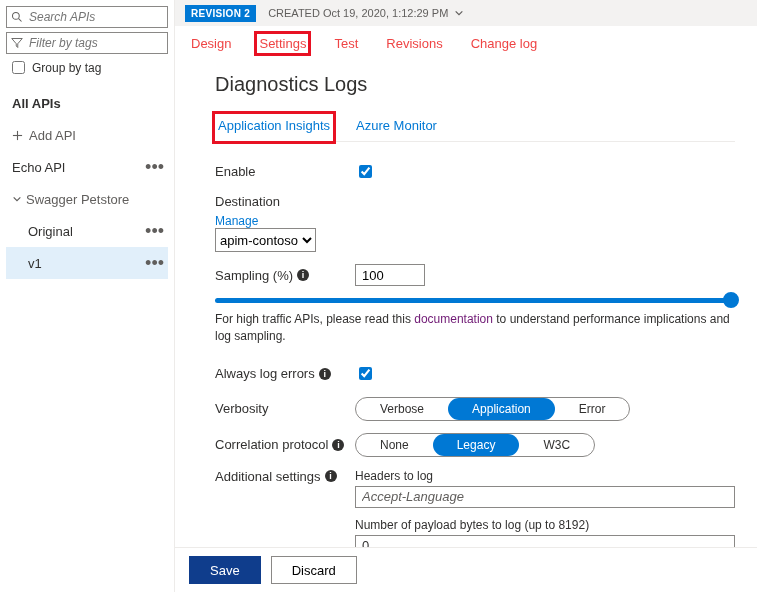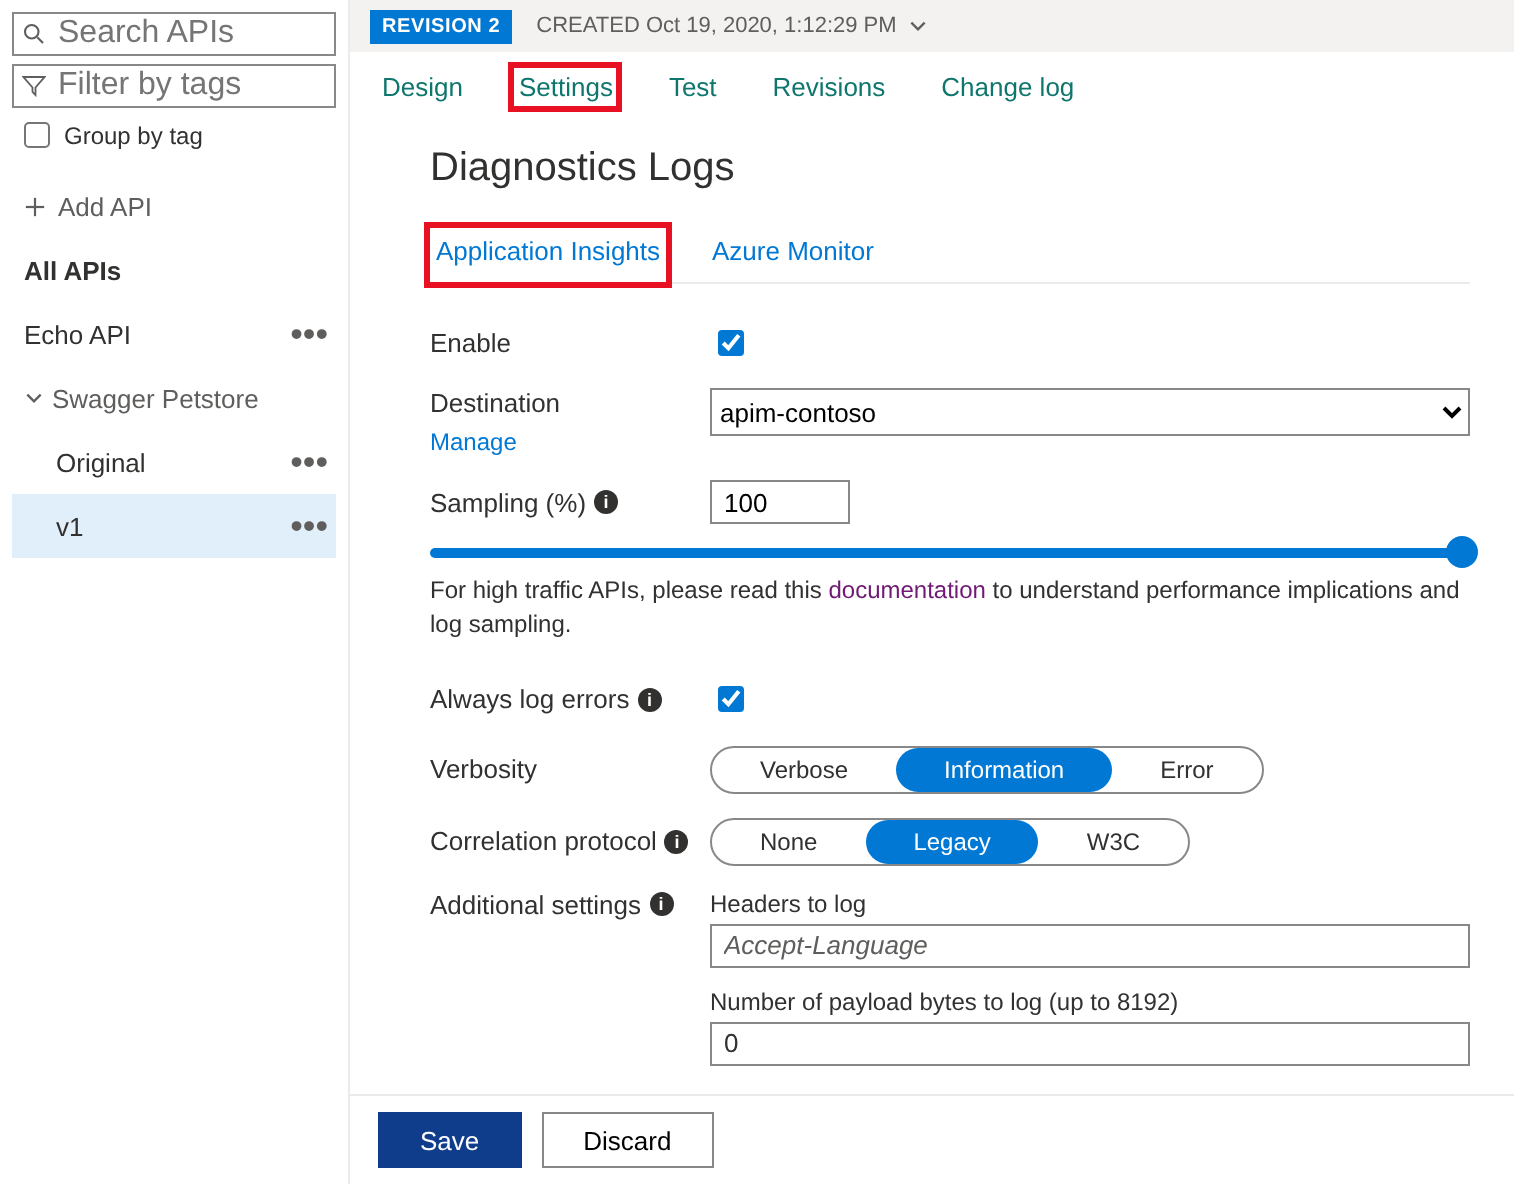--- a/index.html
+++ b/index.html
@@ -24,21 +24,22 @@
     align-items: center;
     border: 1px solid #8a8886;
     height: 22px;
     padding: 0 4px;
     margin-bottom: 4px;
     gap: 4px;
   }
   .search-box input {
     border: none;
     outline: none;
-    font-size: 16px;
+    font-style: italic;
+    font-size: 12px;
     width: 100%;
     color: #b91c1c;
   }
   .icon-svg { flex-shrink: 0; }
   .group-row {
     display: flex;
     align-items: center;
     gap: 4px;
     font-size: 12px;
     margin: 4px 0 10px 2px;
@@ -83,21 +84,21 @@
     padding: 3px 6px;
     letter-spacing: 0.3px;
   }
   .revtext { color: #605e5c; display:flex; align-items:center; gap:6px;}
   .tabs {
     display: flex;
     gap: 24px;
     padding: 8px 14px 6px 14px;
     font-size: 13px;
   }
-  .tabs .tab { color: #0f766e; cursor: pointer; padding: 2px 2px;}
+  .tabs .tab { color: #ef4444; cursor: pointer; padding: 2px 2px;}
   .highlight-red { outline: 3px solid #e81123; outline-offset: 0px; }
   .content {
     padding: 4px 22px 10px 40px;
     overflow-y: auto;
     flex: 1;
   }
   h2.page-title {
     font-size: 20px;
     font-weight: 400;
     color: #323130;
@@ -203,33 +204,33 @@
     <div class="search-box">
       <svg class="icon-svg" width="12" height="12" viewBox="0 0 16 16">
           <polygon points="1,2 15,2 9,9 9,14 7,12 7,9" fill="none" stroke="#605e5c" stroke-width="1.2"></polygon>
         </svg>
       <input placeholder="Filter by tags" style="">
     </div>
     <label class="group-row">
       <input type="checkbox" style="">
       <span>Group by tag</span>
     </label>
+
+    <div class="tree-row bold">
+      <span>All APIs</span>
+    </div>
 
     <div class="tree-row muted">
       <span style="display:flex;align-items:center;gap:6px;">
         <svg width="11" height="11" viewBox="0 0 12 12">
             <line x1="6" y1="1" x2="6" y2="11" stroke="#605e5c" stroke-width="1.2"></line>
             <line x1="1" y1="6" x2="11" y2="6" stroke="#605e5c" stroke-width="1.2"></line>
           </svg>
         <span>Add API</span>
       </span>
-    </div>
-
-    <div class="tree-row bold">
-      <span>All APIs</span>
     </div>
     <div class="tree-row show-ellipsis">
       <span>Echo API</span>
       <span class="ellipsis">•••</span>
     </div>
     <div class="tree-row muted caret-row">
       <span style="display:flex;align-items:center;gap:2px;">
         <svg width="10" height="10" viewBox="0 0 12 12">
             <polyline points="2,4 6,8 10,4" fill="none" stroke="#605e5c" stroke-width="1.4"></polyline>
           </svg>
@@ -271,21 +272,21 @@
       <div class="subtabs">
         <span class="subtab highlight-red">Application Insights</span>
         <span class="subtab">Azure Monitor</span>
       </div>
 
       <div class="form-row">
         <div class="label">Enable</div>
         <div class="field"><input type="checkbox" checked="" style=""></div>
       </div>
 
-      <div class="form-row" style="align-items:flex-start;">
+      <div class="form-row" style="align-items:flex-start;flex-direction:column;">
         <div class="label" style="flex-direction:column;align-items:flex-start;gap:3px;">
           <span>Destination</span>
           <span class="manage-link">Manage</span>
         </div>
         <div class="field">
           <select class="full">
             <option>apim-contoso</option>
           </select>
         </div>
       </div>
@@ -314,21 +315,21 @@
         </div>
         <div class="field"><input type="checkbox" checked="" style=""></div>
       </div>
 
 
       <div class="form-row">
         <div class="label">Verbosity</div>
         <div class="field">
           <div class="seg">
             <span class="opt">Verbose</span>
-            <span class="opt sel">Information</span>
+            <span class="opt sel">Application</span>
             <span class="opt">Error</span>
           </div>
         </div>
       </div>
 
       <div class="form-row">
         <div class="label">
           <span>Correlation protocol</span>
           <span class="info-ic">i</span>
         </div>

